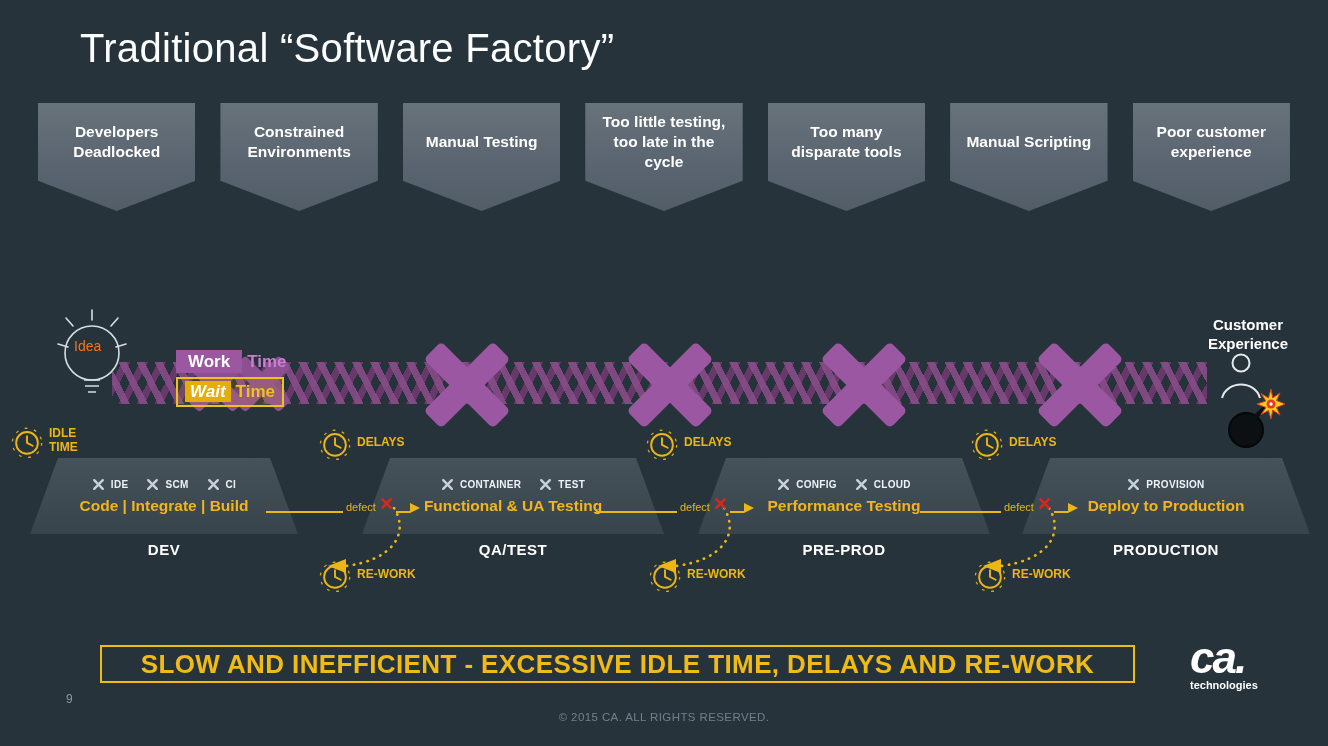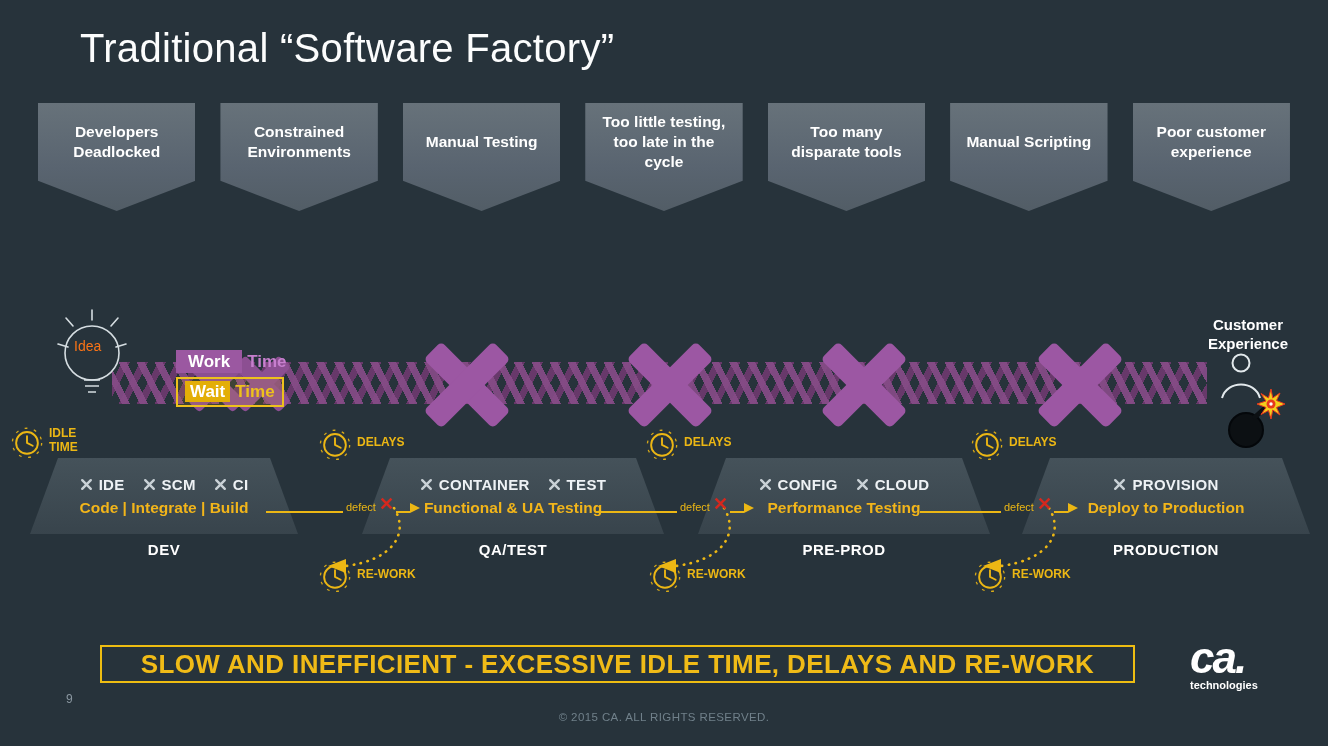--- a/index.html
+++ b/index.html
@@ -36,42 +36,42 @@
     background:#8c4f92; border-radius:4px; transform:translate(-50%,-50%) rotate(45deg); }
   .midx::after { transform:translate(-50%,-50%) rotate(-45deg); }
 
   
   .legend { position:absolute; left:176px; top:352px; z-index:3; }
   .legend-row1 { margin-bottom:5px; font-weight:bold; font-size:17px; }
   .chip-work { background:#9b58a1; color:#fff; padding:2px 12px; }
   .t-work { color:#c77fce; margin-left:5px; }
   .legend-row2 { border:2px solid #eec11c; padding:3px 7px; background:rgba(238,193,28,.12);
     font-weight:bold; font-size:17px; display:inline-block; }
-  .chip-wait { background:#e3ae07; color:#fff; padding:1px 5px; }
+  .chip-wait { background:#e3ae07; color:#fff; padding:1px 5px;font-style:italic; }
   .t-wait { color:#eec11c; margin-left:5px; }
 
   
   .bulb { position:absolute; left:50px; top:298px; z-index:2; }
   .idea-label { position:absolute; left:24px; top:40px; font-size:14px; color:#f97316; }
 
   
   .customer-label { position:absolute; left:1186px; top:316px; width:124px; text-align:center;
     font-weight:bold; font-size:15px; line-height:1.25; z-index:3; }
   .person { position:absolute; left:1218px; top:352px; z-index:3; }
   .bomb { position:absolute; left:1224px; top:388px; z-index:4; }
 
   
   .stage { position:absolute; top:458px; height:76px;
     background:linear-gradient(180deg,#45525a 0%, #38444c 100%);
     clip-path:polygon(28px 0, calc(100% - 28px) 0, 100% 100%, 0 100%); }
   .s0 { left:30px;  width:268px; } .s1 { left:362px; width:302px; }
   .s2 { left:698px; width:292px; } .s3 { left:1022px; width:288px; }
   .stage-inner { display:flex; flex-direction:column; align-items:center; justify-content:center; height:100%; gap:6px; }
   .tools { display:flex; gap:18px; align-items:center; }
-  .tool { display:flex; gap:6px; align-items:center; font-weight:bold; font-size:15px; color:#eef2f5; letter-spacing:.3px; }
+  .tool { display:flex; gap:6px; align-items:center; font-weight:bold; font-size:10px; color:#eef2f5; letter-spacing:.3px; }
   .action { color:#f2b51a; font-weight:bold; font-size:15.5px; white-space:nowrap; }
   .stage-name { position:absolute; top:541px; font-weight:bold; font-size:15px; letter-spacing:.5px; text-align:center; }
 
   
   .defect { position:absolute; top:489px; height:24px; display:flex; align-items:flex-end; z-index:4; }
   .d1 { left:266px; width:154px; } .d2 { left:596px; width:158px; } .d3 { left:920px; width:158px; }
   .dline { height:2px; background:#ecb714; flex:1; }
   .dline2 { height:2px; background:#ecb714; width:14px; flex:none; }
   .dlabel { color:#ecb714; font-size:11px; margin:0 3px; }
   .dx { color:#d5281e; font-weight:bold; font-size:18px; line-height:1; margin-right:2px; }

